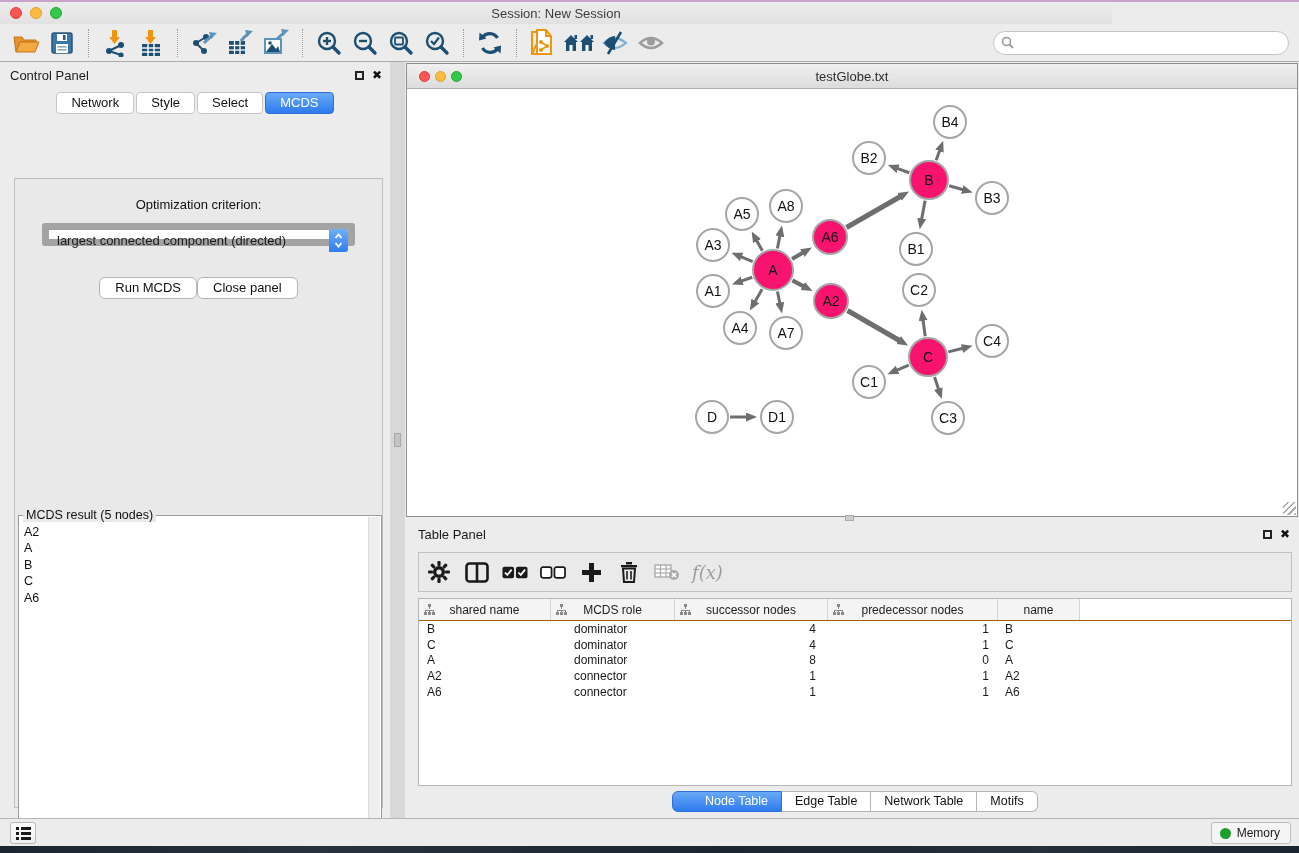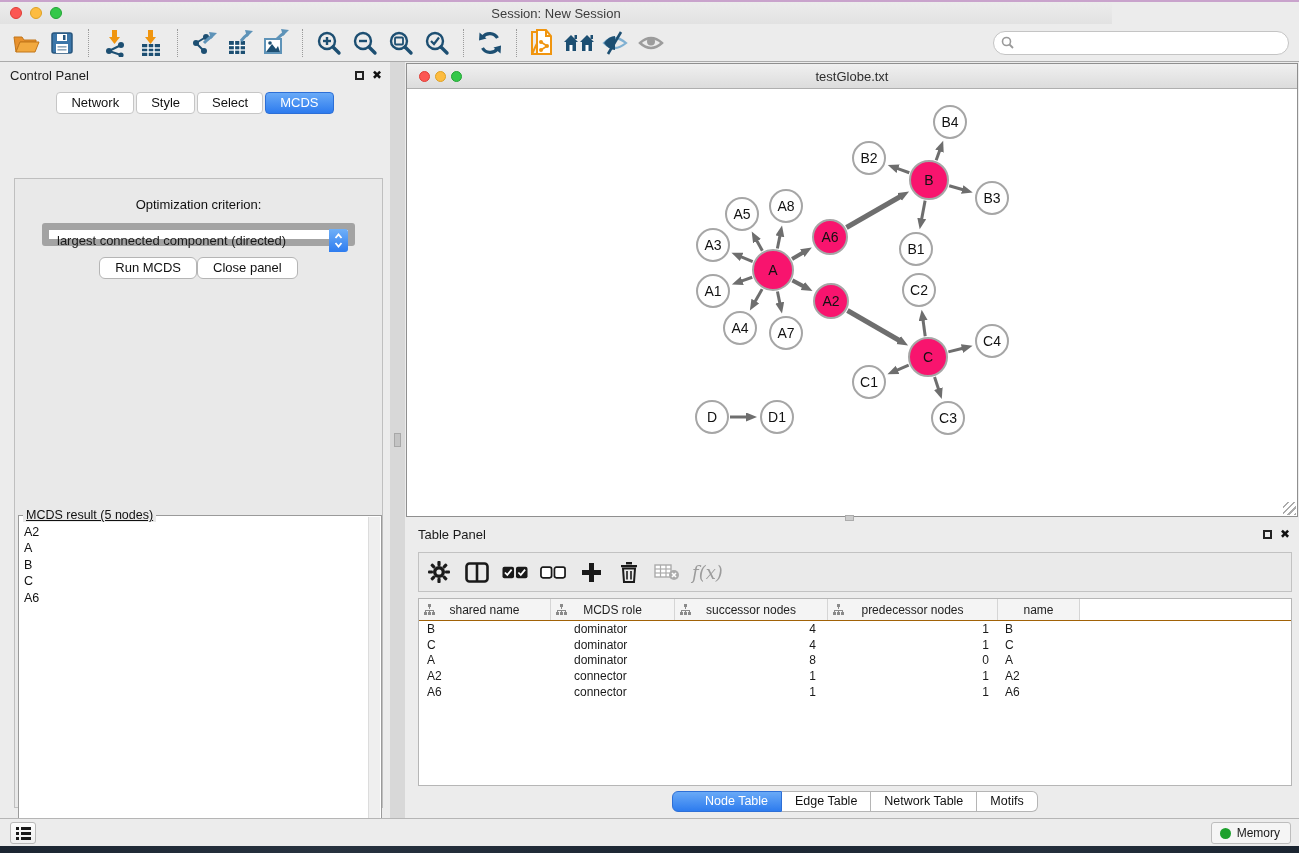--- a/index.html
+++ b/index.html
@@ -40,27 +40,27 @@
     border:1px solid #C6C6C6; border-radius:4px; color:#111; }
   .ctab.active { background:linear-gradient(#69AAF7,#2D7BEE); border-color:#2D6FD6; color:#fff; }
 
   #cp-content { position:absolute; left:14px; top:116px; width:369px; bottom:10px;
     border:1px solid #BFBFBF; background:#E9E9E9; }
   #criterion-label { text-align:center; margin-top:18px; font-size:13px; color:#111; }
   #criterion-select { position:relative; width:313px; height:23px; margin:11px auto 0; background:#fff;
     border:7px solid #a3a3a3; border-radius:3px; font-size:13px; line-height:21px; padding-left:8px; }
   #criterion-select .spinner { position:absolute; right:0; top:-1px; width:19px; height:23px;
     background:linear-gradient(#6FB0F8,#2E7CEF); border-radius:0 3px 3px 0; display:flex; align-items:center; justify-content:center; }
-  .btnrow { display:flex; justify-content:center; margin-top:11px; }
+  .btnrow { display:flex; justify-content:center; margin-top:31px; }
   .pbtn { height:22px; line-height:20px; padding:0 15px; font-size:13px; background:#fff;
     border:1px solid #B5B5B5; border-radius:6px; color:#111; }
 
   #mcds-fieldset { position:absolute; left:3px; top:336px; width:364px; height:345px;
     border:1px solid #9A9A9A; background:#fff; }
-  #mcds-legend { position:absolute; left:4px; top:-8px; background:#E9E9E9; padding:0 3px; font-size:12.5px; color:#111;text-decoration:underline; }
+  #mcds-legend { position:absolute; left:4px; top:-8px; background:#E9E9E9; padding:0 3px; font-size:12.5px; color:#111; }
   #mcds-list { position:absolute; left:2px; top:8px; right:14px; bottom:2px; overflow:hidden; }
   .result-item { font-size:12.5px; line-height:16.4px; padding-left:3px; color:#111; }
   #mcds-scroll { position:absolute; right:1px; top:1px; bottom:1px; width:12px; background:#EFEFEF; border-left:1px solid #DCDCDC; }
 
   #v-splitter { position:absolute; left:390px; top:62px; width:15px; height:756px; background:#D8D8D8; }
   #v-splitter .handle { position:absolute; left:4px; top:371px; width:7px; height:14px; background:#C4C4C4; border:1px solid #A8A8A8; }
 
   #right-area { position:absolute; left:405px; top:62px; width:894px; height:756px; background:#ECECEC; }
 
   

